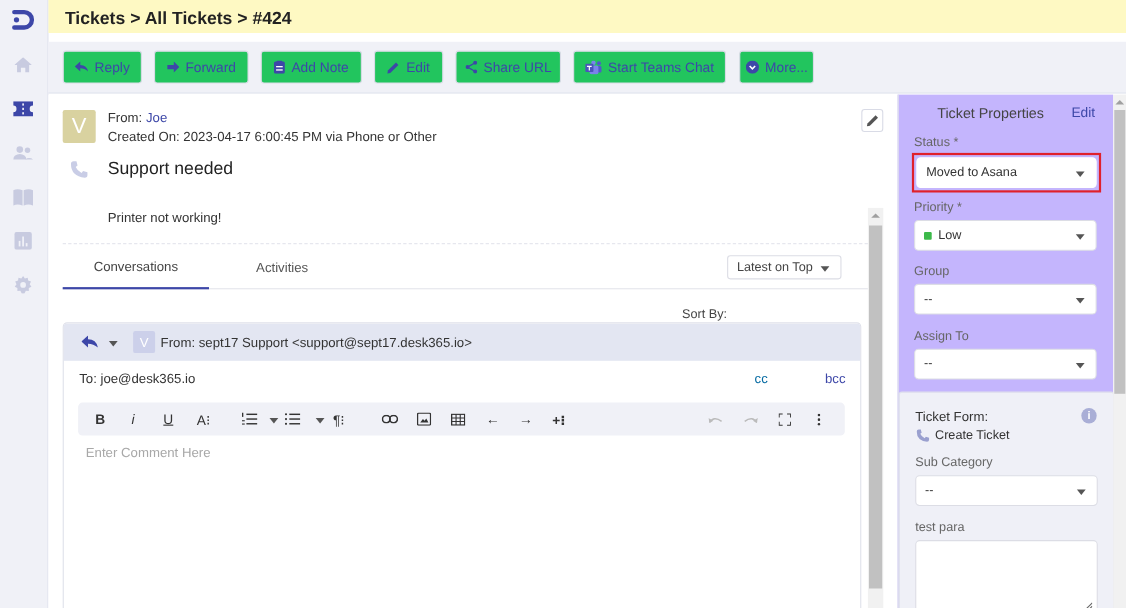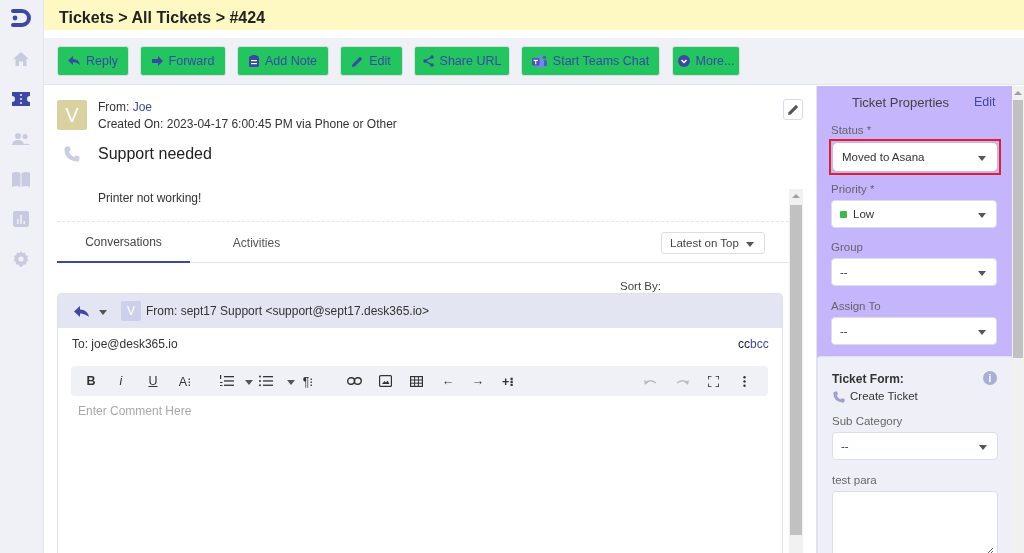--- a/index.html
+++ b/index.html
@@ -30,38 +30,38 @@
   .sort-select { position: absolute; left: 617px; top: 146px; width: 104px; height: 22px; border: 1px solid #dcdde5; border-radius: 3px; font-size: 11.5px; color: #444; padding-left: 8px; display: flex; align-items: center; cursor: pointer; }
   .caret { position: absolute; width: 0; height: 0; border-left: 4px solid transparent; border-right: 4px solid transparent; border-top: 5px solid #555; }
   .vscroll { position: absolute; left: 745px; top: 103px; width: 14px; height: 364px; background: #f1f1f1; }
   .vscroll .thumb { position: absolute; left: 1px; top: 16px; width: 12px; height: 330px; background: #c1c1c1; }
   .vscroll .arrow-up { position: absolute; left: 3px; top: 5px; width: 0; height: 0; border-left: 4px solid transparent; border-right: 4px solid transparent; border-bottom: 4px solid #a0a0a0; }
   .reply-box { position: absolute; left: 13px; top: 207px; width: 726px; height: 270px; border: 1px solid #dfe1ea; border-radius: 4px; background: #fff; overflow: hidden; }
   .reply-head { height: 34px; background: #e3e6f2; position: relative; }
   .reply-head .mini-av { position: absolute; left: 63px; top: 7px; width: 20px; height: 20px; background: #ccd0ea; color: #fff; font-size: 12px; border-radius: 2px; display: flex; align-items: center; justify-content: center; }
   .reply-head .from2 { position: absolute; left: 88px; top: 10px; font-size: 12px; color: #333; }
   .to-line { position: absolute; left: 14px; top: 43px; font-size: 12px; color: #333; }
-  .cc { position: absolute; left: 680px; top: 43px; font-size: 12px; color: #0f172a; cursor: pointer; }
+  .cc { position: absolute; left: 628px; top: 43px; font-size: 12px; color: #0369a1; cursor: pointer; }
   .bcc { position: absolute; left: 692px; top: 43px; font-size: 12px; color: #3d47a8; cursor: pointer; }
   .editor-toolbar { position: absolute; left: 13px; top: 72px; width: 697px; height: 30px; background: #f0f1f7; border-radius: 4px; }
   .et { position: absolute; top: 0; height: 30px; display: flex; align-items: center; justify-content: center; font-size: 12.5px; color: #333; cursor: pointer; }
   .et.faded { color: #bbb; }
   .comment { position: absolute; left: 20px; top: 110px; font-size: 12px; color: #a8a8a8; }
   .rpanel { position: absolute; left: 816px; top: 86px; width: 196px; height: 467px; background: #c4b5fd; border-left: 1px solid #e4e5ec; }
   .rscroll { position: absolute; left: 1012px; top: 86px; width: 12px; height: 467px; background: #f1f1f1; }
   .rscroll .thumb { position: absolute; left: 1px; top: 14px; width: 10px; height: 258px; background: #c1c1c1; }
   .rscroll .arrow-up { position: absolute; left: 2px; top: 5px; width: 0; height: 0; border-left: 4px solid transparent; border-right: 4px solid transparent; border-bottom: 4px solid #a0a0a0; }
   .rp-title { position: absolute; left: 35px; top: 9px; font-size: 13px; color: #444; }
   .rp-edit { position: absolute; left: 157px; top: 9px; font-size: 12.5px; color: #3d47a8; cursor: pointer; }
   .flabel { position: absolute; left: 14px; font-size: 11.5px; color: #666; }
   .fselect { position: absolute; left: 14px; width: 166px; height: 28px; border: 1px solid #dcdde5; border-radius: 4px; background: #fff; font-size: 11.5px; color: #333; padding-left: 8px; display: flex; align-items: center; cursor: pointer; }
   .fselect .caret { right: 10px; top: 12px; }
   .highlight { position: absolute; left: 12px; top: 53px; width: 172px; height: 36px; border: 2px solid #e0212b; }
   .form-card { position: absolute; left: 0; top: 270px; width: 196px; height: 200px; background: #eff0f7; border: 1px solid #dfe1ec; border-radius: 3px; }
-  .fc-title { position: absolute; left: 14px; top: 15px; font-size: 12px; font-weight: bold; color: #333; }
+  .fc-title { position: absolute; left: 14px; top: 15px; font-size: 12px; font-weight: normal; color: #333; }
   .fc-create { position: absolute; left: 32px; top: 33px; font-size: 11.5px; color: #333; }
   .fc-phone { position: absolute; left: 15px; top: 32px; }
   .fc-info { position: absolute; left: 165px; top: 14px; width: 14px; height: 14px; border-radius: 50%; background: #a9aed6; color: #fff; font-size: 10px; font-weight: bold; display: flex; align-items: center; justify-content: center; }
   .textarea { position: absolute; left: 14px; width: 166px; height: 68px; border: 1px solid #dcdde5; border-radius: 4px; background: #fff; }
 </style>
 </head>
 <body>
 
 <div class="sidebar">
   <div class="logo">

